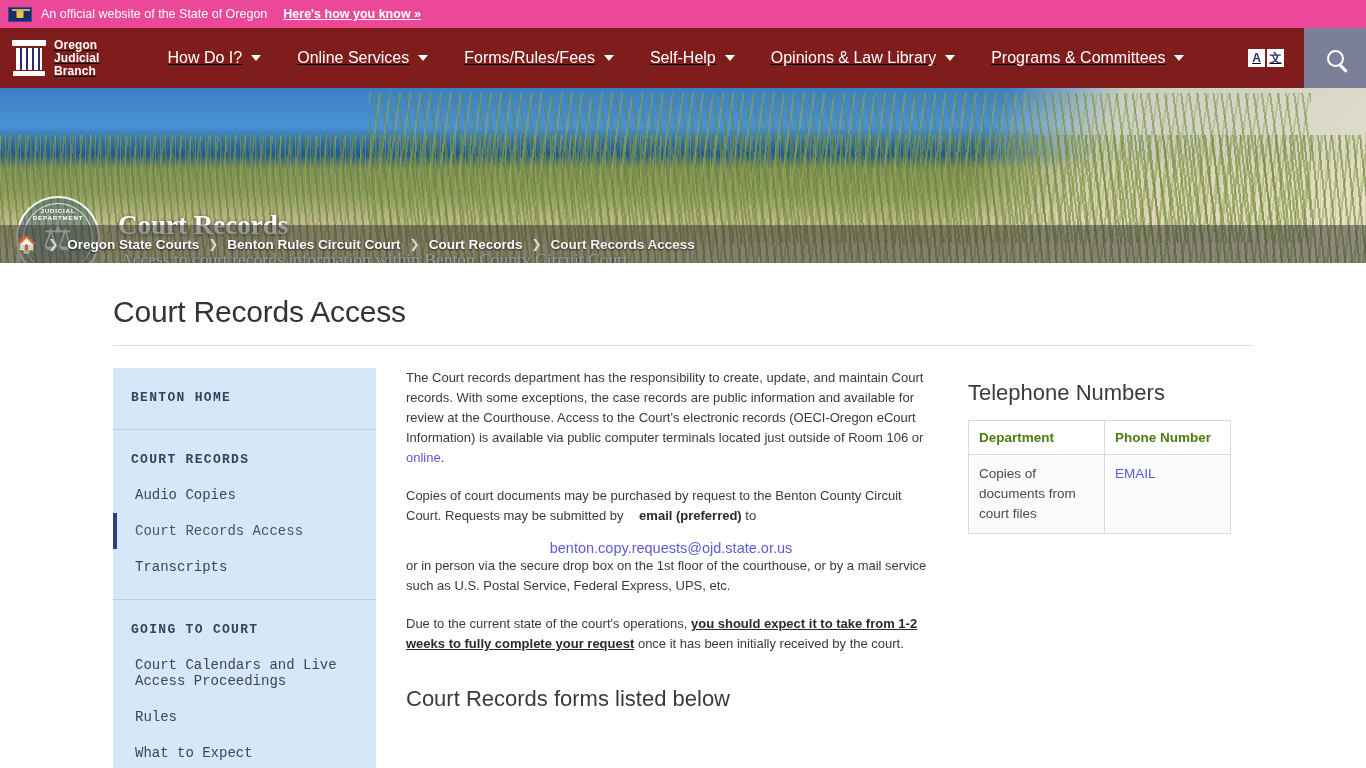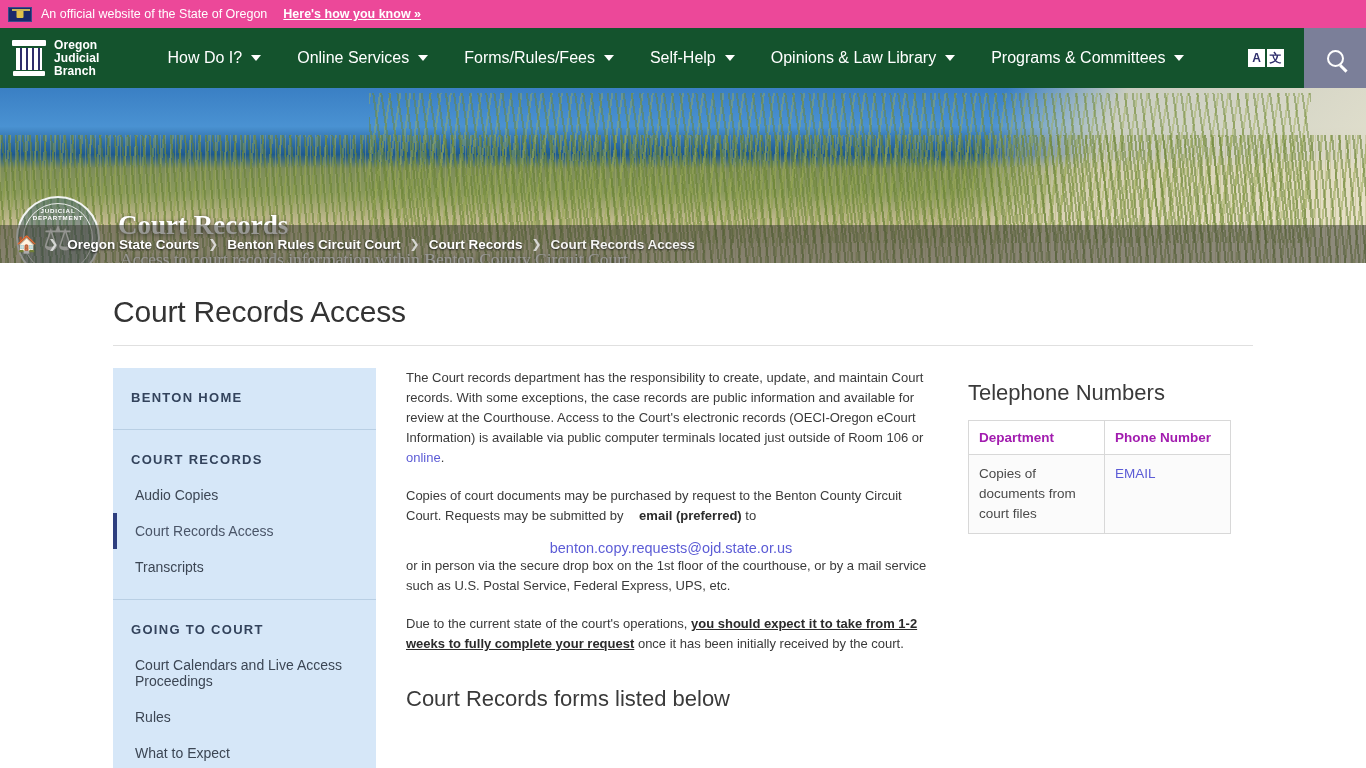--- a/index.html
+++ b/index.html
@@ -52,24 +52,25 @@
     text-decoration: underline;
     font-weight: bold;
     font-size: 12.5px;
     white-space: nowrap;
     cursor: pointer;
   }
 
   
   .main-nav {
     height: 60px;
-    background: #14532d;
+    background: #7f1d1d;
     display: flex;
     align-items: stretch;
     position: relative;
+    text-decoration: underline;
   }
   .brand {
     display: flex;
     align-items: center;
     padding: 0 10px 0 12px;
     flex: 0 0 auto;
     cursor: pointer;
   }
   .pillar {
     width: 34px; height: 36px;
@@ -334,21 +335,21 @@
     gap: 0;
   }
 
   
   .sidebar {
     width: 263px;
     flex: 0 0 263px;
     background: #d6e7f8;
     font-size: 14px;
   }
-  .side-section { border-bottom: 1px solid #b9cfe4; padding: 10px 0 14px 0; }
+  .side-section { border-bottom: 1px solid #b9cfe4; padding: 10px 0 14px 0; font-family: Liberation Mono, monospace; }
   .side-section:last-child { border-bottom: none; }
   .side-heading {
     font-size: 13px;
     font-weight: bold;
     color: #33435c;
     letter-spacing: 1.3px;
     padding: 12px 18px 10px 18px;
     cursor: pointer;
   }
   .side-link {
@@ -413,21 +414,21 @@
   table.phone {
     border-collapse: collapse;
     width: 263px;
     font-size: 13.5px;
   }
   table.phone th {
     border: 1px solid #d8d8d8;
     text-align: left;
     padding: 9px 10px;
     font-weight: bold;
-    color: #a21caf;
+    color: #4d7c0f;
     background: #ffffff;
     margin-left: 36px;
   }
   table.phone td {
     border: 1px solid #d8d8d8;
     padding: 9px 10px;
     vertical-align: top;
     color: #4a4a4a;
     line-height: 20px;
     background: #fbfbfb;

